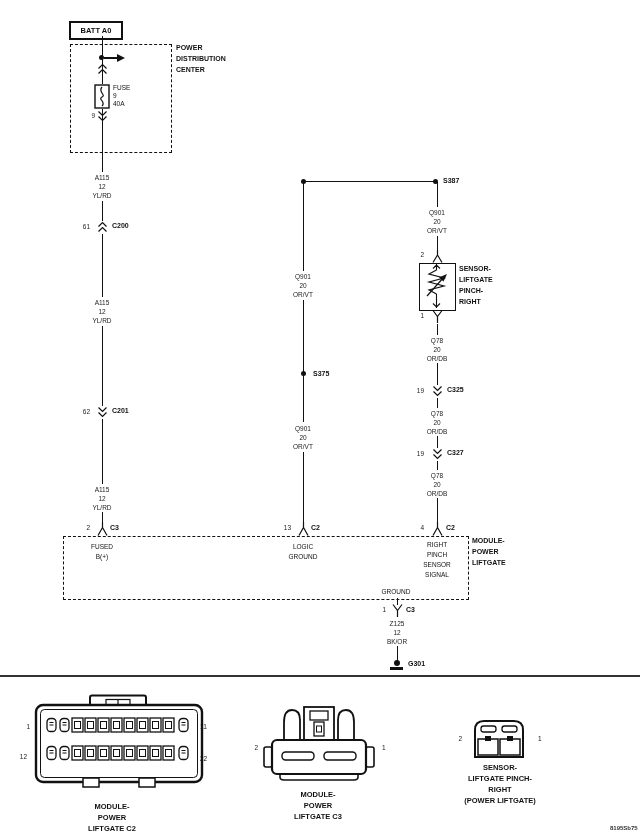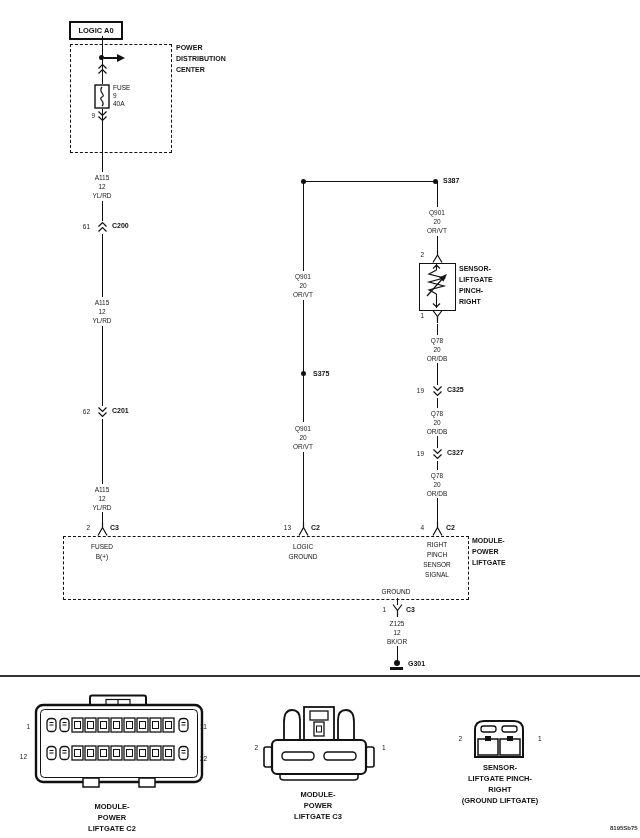--- a/index.html
+++ b/index.html
@@ -17,21 +17,21 @@
   .dot{position:absolute;width:5px;height:5px;border-radius:50%;background:#111;}
   .dashbox{position:absolute;border:1.6px dashed #111;background:transparent;}
   svg{position:absolute;overflow:visible;}
 </style>
 </head>
 <body>
 
 <div id="canvas">
 
   <div class="abs" style="left:69px;top:21px;width:50px;height:15px;border:2px solid #111;
-              font-size:7.5px;font-weight:bold;text-align:center;line-height:15px;">LOGIC A0</div>
+              font-size:7.5px;font-weight:bold;text-align:center;line-height:15px;">BATT A0</div>
 
   <div class="dashbox" style="left:70px;top:44px;width:100px;height:107px;"></div>
 
   <div class="blbl" style="left:176px;top:42px;">
     <div>POWER</div>
     <div>DISTRIBUTION</div>
     <div>CENTER</div>
   </div>
 
   <div class="wire" style="left:101.5px;top:36px;width:1.2px;height:48px;"></div>
@@ -316,18 +316,18 @@
     <rect x="32" y="27" width="20" height="16" fill="none" stroke="#111" stroke-width="1.5"></rect>
     <rect x="17" y="24" width="6" height="5" fill="#111"></rect>
     <rect x="39" y="24" width="6" height="5" fill="#111"></rect>
   </svg>
   <div class="pin" style="left:446px;top:735px;width:16px;">2</div>
   <div class="t" style="left:538px;top:735px;font-size:6.5px;">1</div>
   <div class="cap" style="left:438px;top:762px;width:124px;">
     <div>SENSOR-</div>
     <div>LIFTGATE PINCH-</div>
     <div>RIGHT</div>
-    <div>(GROUND LIFTGATE)</div>
+    <div>(POWER LIFTGATE)</div>
   </div>
 
   <div class="t" style="left:610px;top:825px;font-size:6px;font-weight:bold;color:#333;">8195Sb75</div>
 
 </div>
 
 </body></html>

